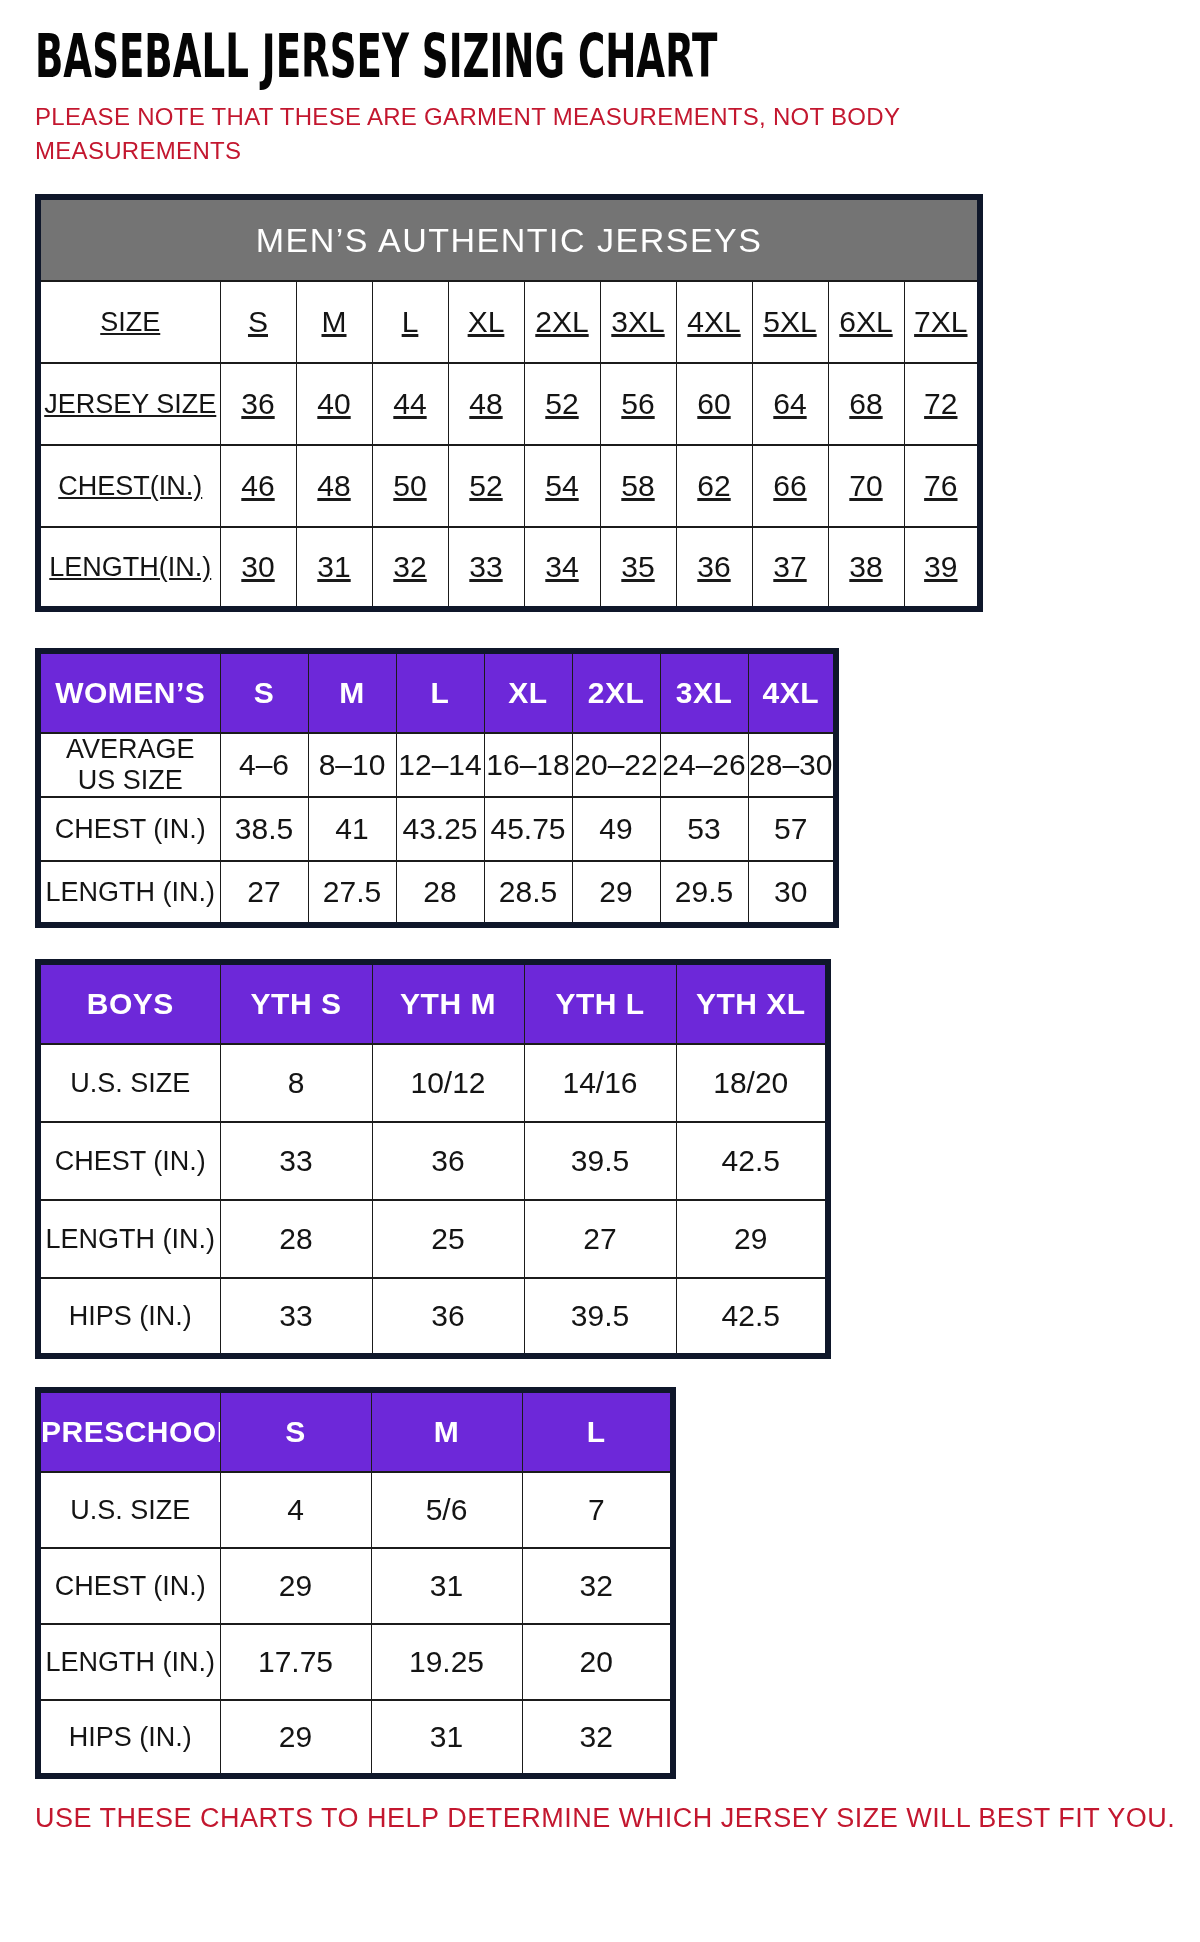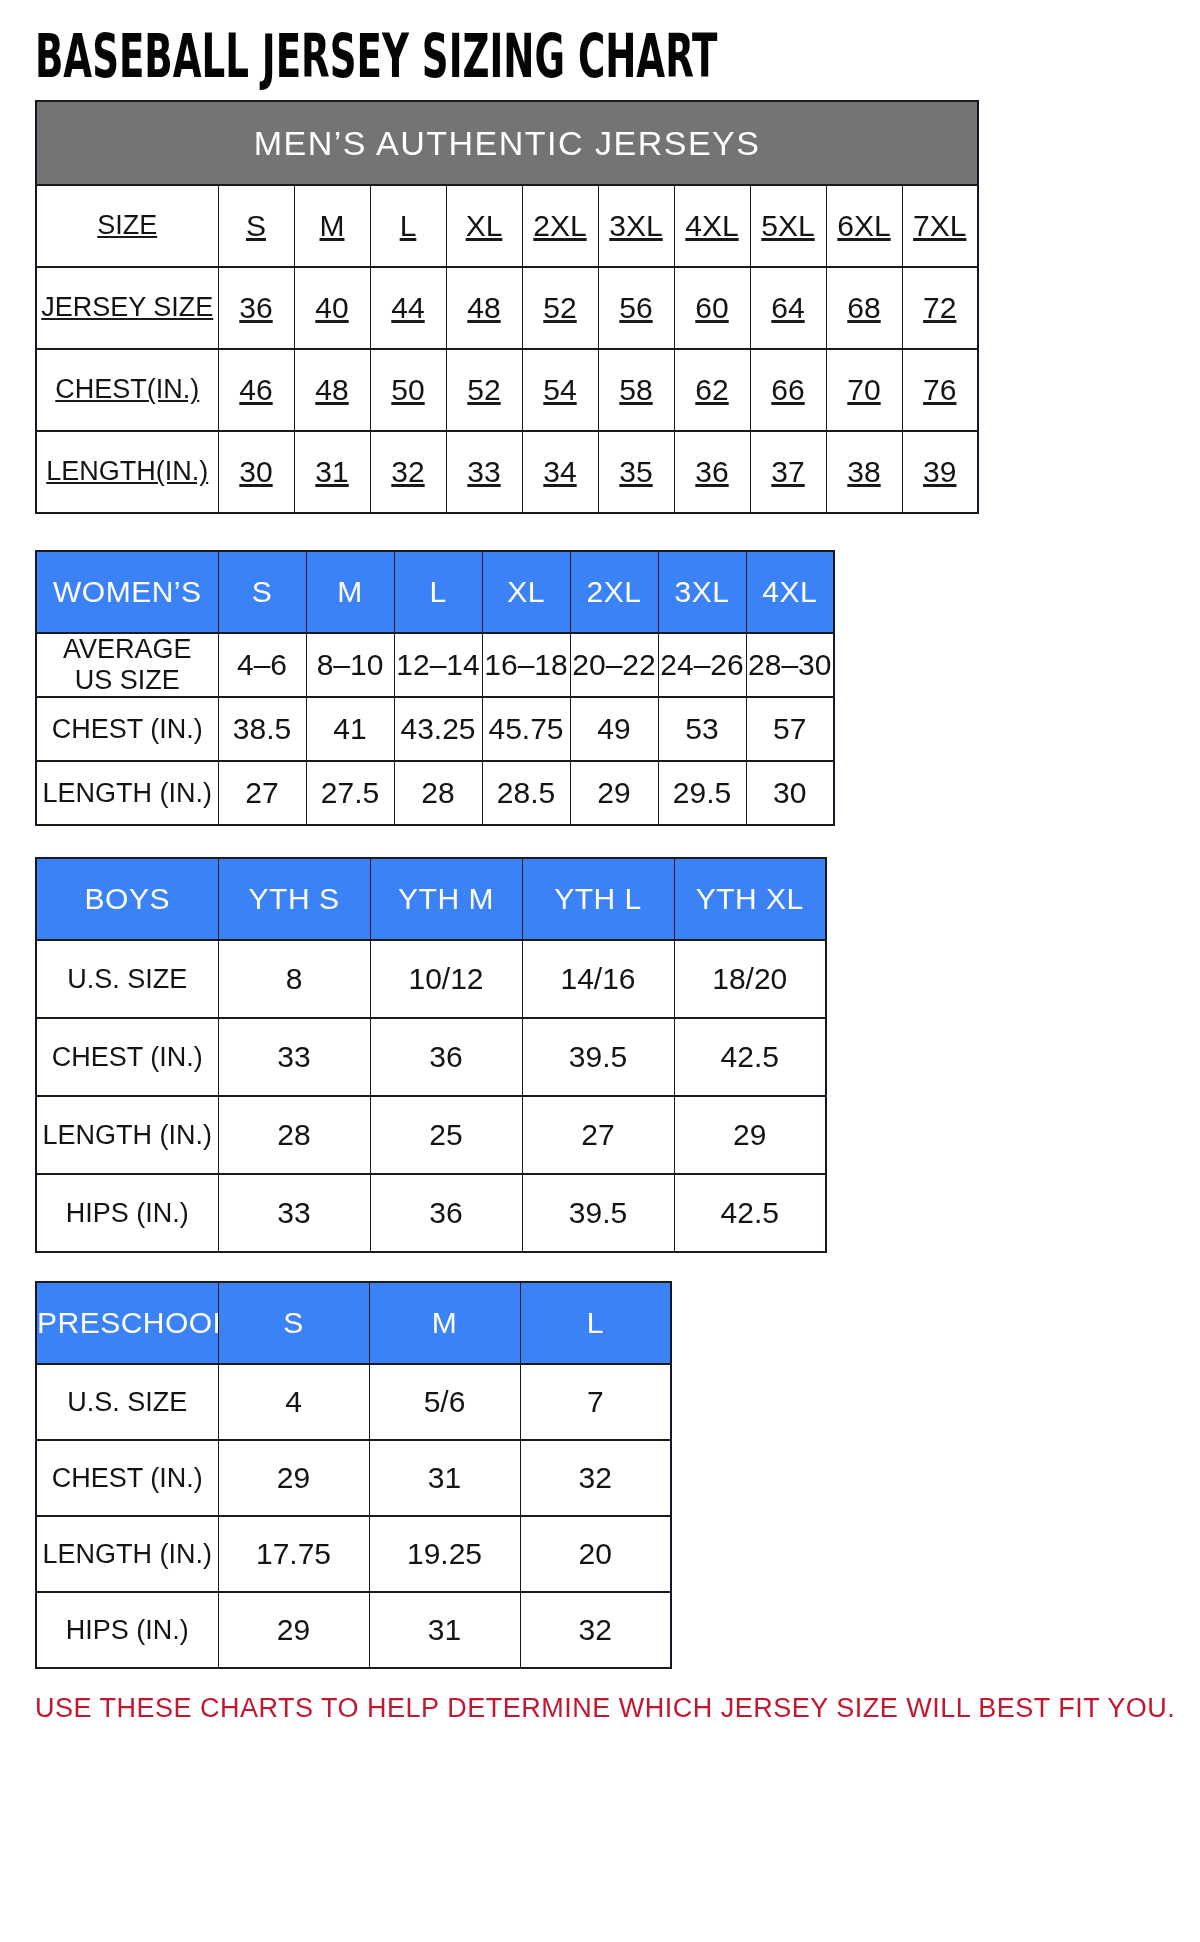--- a/index.html
+++ b/index.html
@@ -28,21 +28,21 @@
     font-size: 24px;
     line-height: 1.42;
     letter-spacing: 0.3px;
     max-width: 880px;
     margin-bottom: 26px;
   }
 
   table.size-table {
     border-collapse: collapse;
     table-layout: fixed;
-    border: 2px solid #0f172a;
+    border: 6px solid #0f172a;
   }
   .size-table th, .size-table td {
     border: 1px solid #1b1b1b;
     border-top-width: 2px;
     border-bottom-width: 2px;
     text-align: center;
     vertical-align: middle;
     overflow: hidden;
   }
   .size-table col.label-col { width: 182px; }
@@ -68,24 +68,24 @@
   .preschool tbody tr { height: 76px; }
 
   .banner-cell {
     background: #747474;
     color: #ffffff;
     font-size: 34px;
     font-weight: 400;
     letter-spacing: 1.5px;
   }
   .header-cell {
-    background: #3b82f6;
+    background: #6d28d9;
     color: #ffffff;
     font-size: 30px;
-    font-weight: 400;
+    font-weight: 700;
     letter-spacing: 0.5px;
   }
   .row-label {
     font-size: 27px;
     line-height: 1.15;
     white-space: pre-line;
     color: #141414;
   }
   .value-cell {
     font-size: 30px;
@@ -98,20 +98,21 @@
     font-size: 27px;
     letter-spacing: 0.5px;
     white-space: nowrap;
   }
 </style>
 </head>
 <body>
 
 <header>
   <h1 class="page-title">BASEBALL JERSEY SIZING CHART</h1>
+  <p class="note">PLEASE NOTE THAT THESE ARE GARMENT MEASUREMENTS, NOT BODY MEASUREMENTS</p>
 </header>
 
 <main id="tables-root">
     <table class="size-table mens">
       <colgroup>
         <col class="label-col">
         <col class="value-col">
         <col class="value-col">
         <col class="value-col">
         <col class="value-col">

